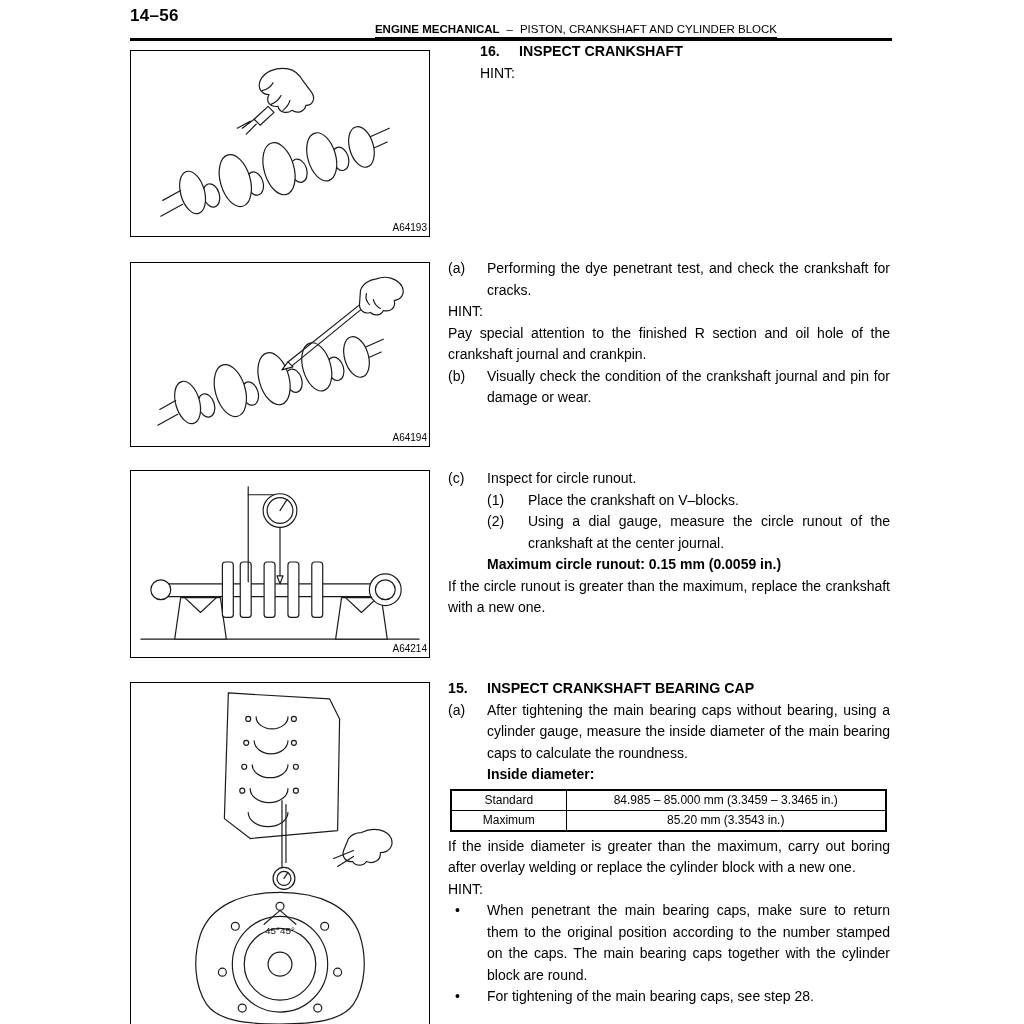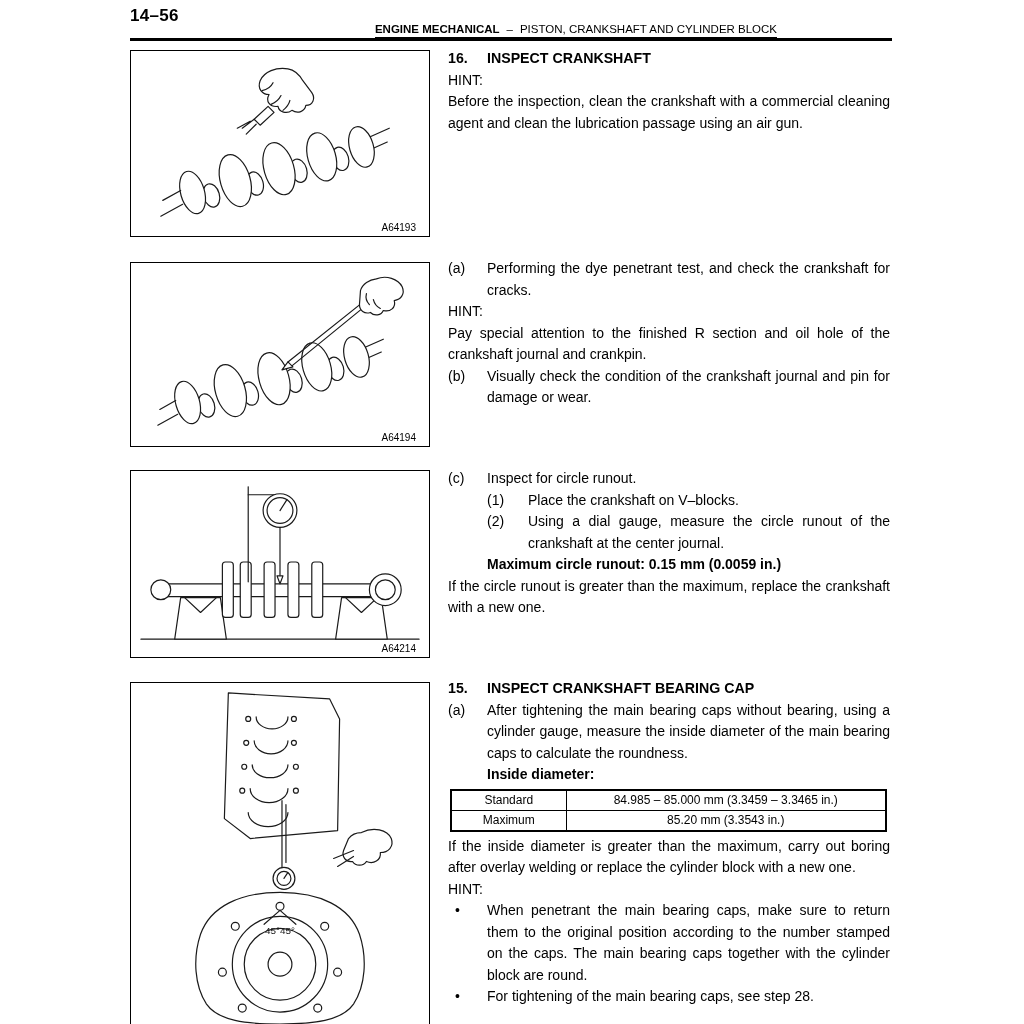--- a/index.html
+++ b/index.html
@@ -11,21 +11,21 @@
   }
   .page-number { position:absolute; left:130px; top:6px; font-size:17px; font-weight:bold; letter-spacing:.3px; }
   .running-header { position:absolute; left:130px; top:23px; width:762px; padding-left:130px; text-align:center; font-size:11.5px; white-space:nowrap; }
   .rh-inner { border-bottom:1px solid #000; padding-bottom:2px; }
   .rh-bold { font-weight:bold;text-align:right; }
   .rh-sep { margin:0 7px; }
   .header-rule { position:absolute; left:130px; top:38px; width:762px; height:3px; background:#000; }
 
   .figure-box { position:absolute; left:130px; width:300px; border:1px solid #000; background:#fff; }
   .figure-box svg { display:block; width:100%; height:100%; }
-  .fig-caption { position:absolute; right:13px; bottom:3px; font-size:10px; background:#fff; padding-left:3px; }
+  .fig-caption { position:absolute; right:2px; bottom:3px; font-size:10px; background:#fff; padding-left:3px; }
 
   .tblock { position:absolute; left:448px; width:442px; font-size:14px; line-height:21.5px; }
   .hrow { display:flex; font-weight:bold; font-size:14.2px; }
   .hnum { width:39px; flex:none; }
   .just { text-align:justify; }
   .item { display:flex; }
   .item .lbl { width:39px; flex:none; }
   .item .txt { flex:1; text-align:justify; }
   .sub { padding-left:39px; }
   .sub .lbl { width:41px; }
@@ -159,27 +159,26 @@
         <circle cx="112" cy="326" r="4"></circle>
         <circle cx="195" cy="244" r="4"></circle>
         <circle cx="208" cy="290" r="4"></circle>
         <circle cx="188" cy="326" r="4"></circle>
         <path d="M150,228 l-16,14 M150,228 l16,14" fill="none"></path>
         <text x="150" y="252" text-anchor="middle" font-size="10" stroke="none" fill="#1a1a1a">45°45°</text>
       </g>
     </svg>
   </div>
 
-  <div class="tblock" style="top:48px;">
+  <div class="tblock" style="top:41px;margin-left:32px;">
     <div class="hrow">
       <span class="hnum">16.</span>
       <span>INSPECT CRANKSHAFT</span>
     </div>
     <div>HINT:</div>
-    <div class="just">Before the inspection, clean the crankshaft with a commercial cleaning agent and clean the lubrication passage using an air gun.</div>
   </div>
 
   <div class="tblock" style="top:258px;">
     <div class="item">
       <span class="lbl">(a)</span>
       <span class="txt">Performing the dye penetrant test, and check the crankshaft for cracks.</span>
     </div>
     <div>HINT:</div>
     <div class="just">Pay special attention to the finished R section and oil hole of the crankshaft journal and crankpin.</div>
     <div class="item">

